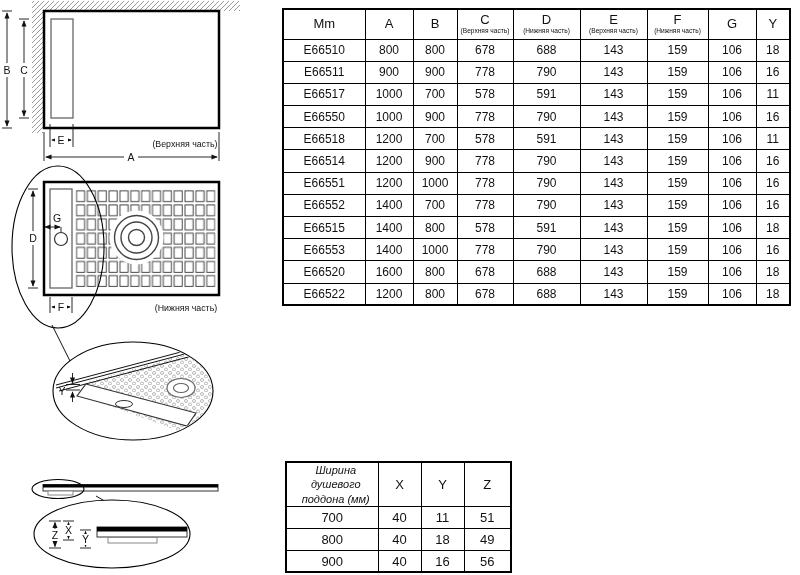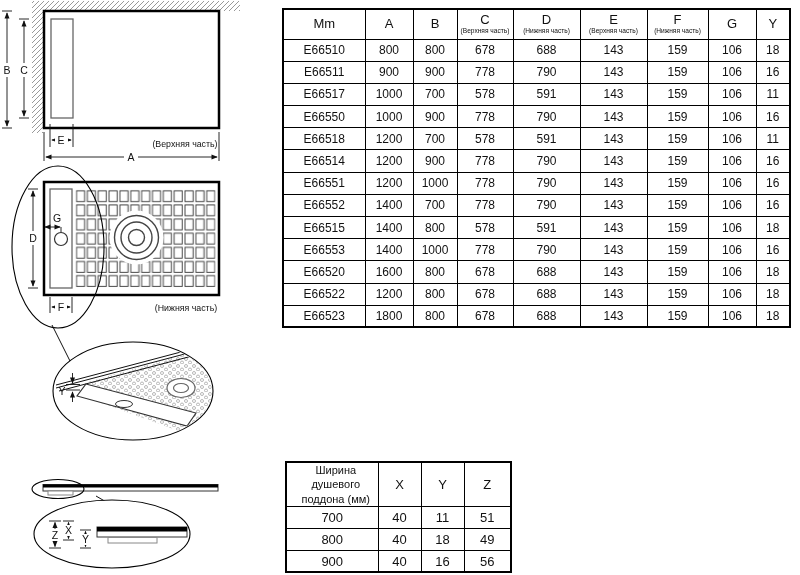--- a/index.html
+++ b/index.html
@@ -30,21 +30,21 @@
     border-collapse:collapse; table-layout:fixed; border:2px solid #000;
   }
   .width-table th, .width-table td {
     border:1px solid #000; text-align:center; vertical-align:middle;
     padding:0; font-weight:normal; overflow:hidden;
   }
   .width-table thead tr { height:44px; }
   .width-table tbody tr { height:22px; }
   .width-table th { font-size:13px; }
   .width-table td { font-size:13px; }
-  .wt-first { text-align:center; padding-left:7px !important; font-size:11px !important; line-height:1.3; }
+  .wt-first { text-align:center; padding-left:7px !important; font-size:11px !important; line-height:1.3;font-style:italic; }
 
   
   .dl { stroke:#111; stroke-width:0.9; fill:none; }
   .thin { stroke:#111; stroke-width:1; fill:none; }
   .dim { font-size:10.5px; fill:#111; text-anchor:middle; font-family:"Liberation Sans",sans-serif; }
   .cap { font-size:8.8px; fill:#111; text-anchor:middle; font-family:"Liberation Sans",sans-serif; }
 </style>
 </head>
 <body>
 
@@ -355,31 +355,20 @@
           <td>E66522</td>
           <td>1200</td>
           <td>800</td>
           <td>678</td>
           <td>688</td>
           <td>143</td>
           <td>159</td>
           <td>106</td>
           <td>18</td>
         </tr>
-        <tr>
-          <td>E66523</td>
-          <td>1800</td>
-          <td>800</td>
-          <td>678</td>
-          <td>688</td>
-          <td>143</td>
-          <td>159</td>
-          <td>106</td>
-          <td>18</td>
-        </tr>
       </tbody>
   </table>
 
   <table id="width-table" class="width-table">
     <colgroup>
       <col style="width:92px">
         <col style="width:43px">
         <col style="width:43px">
         <col style="width:47px">
     </colgroup>

